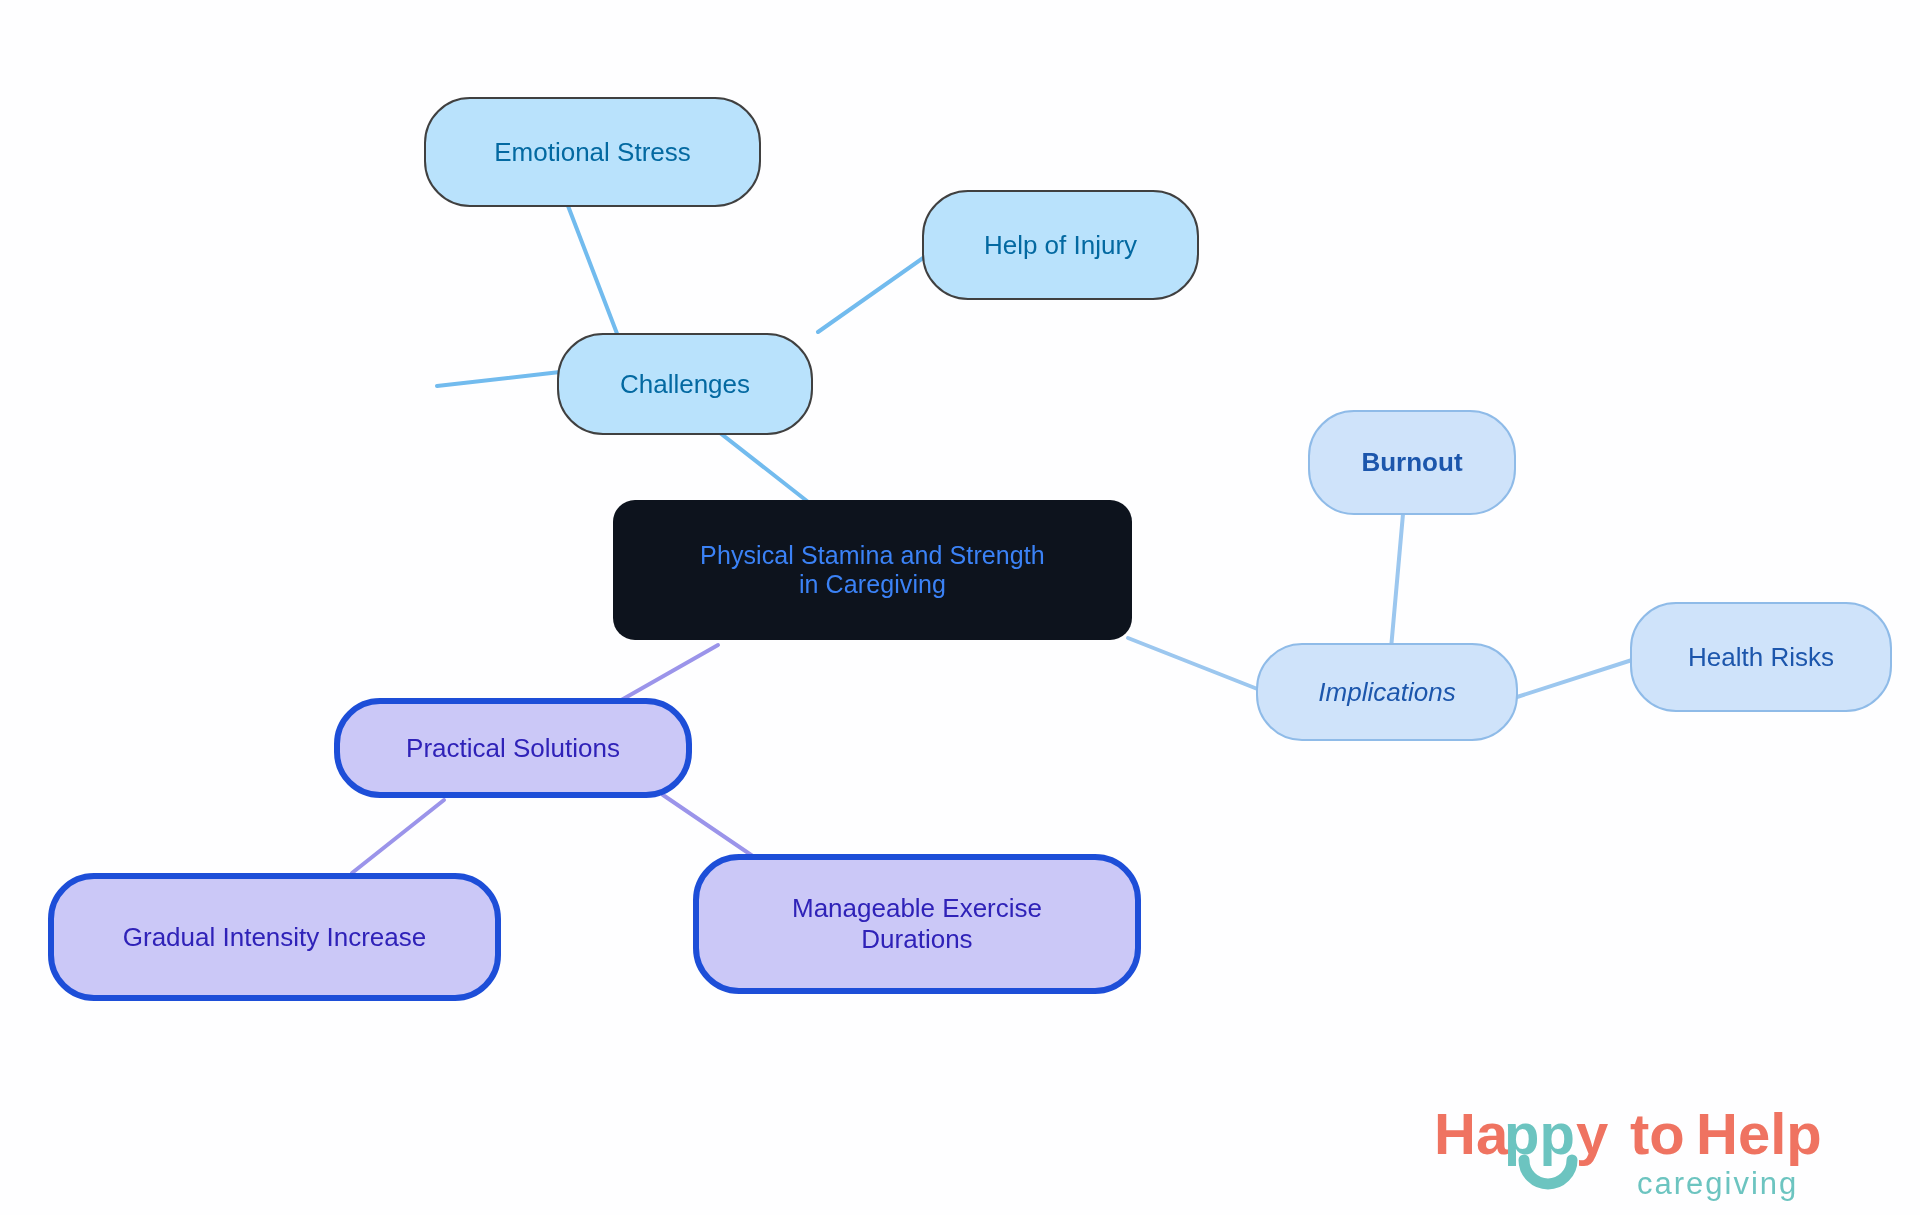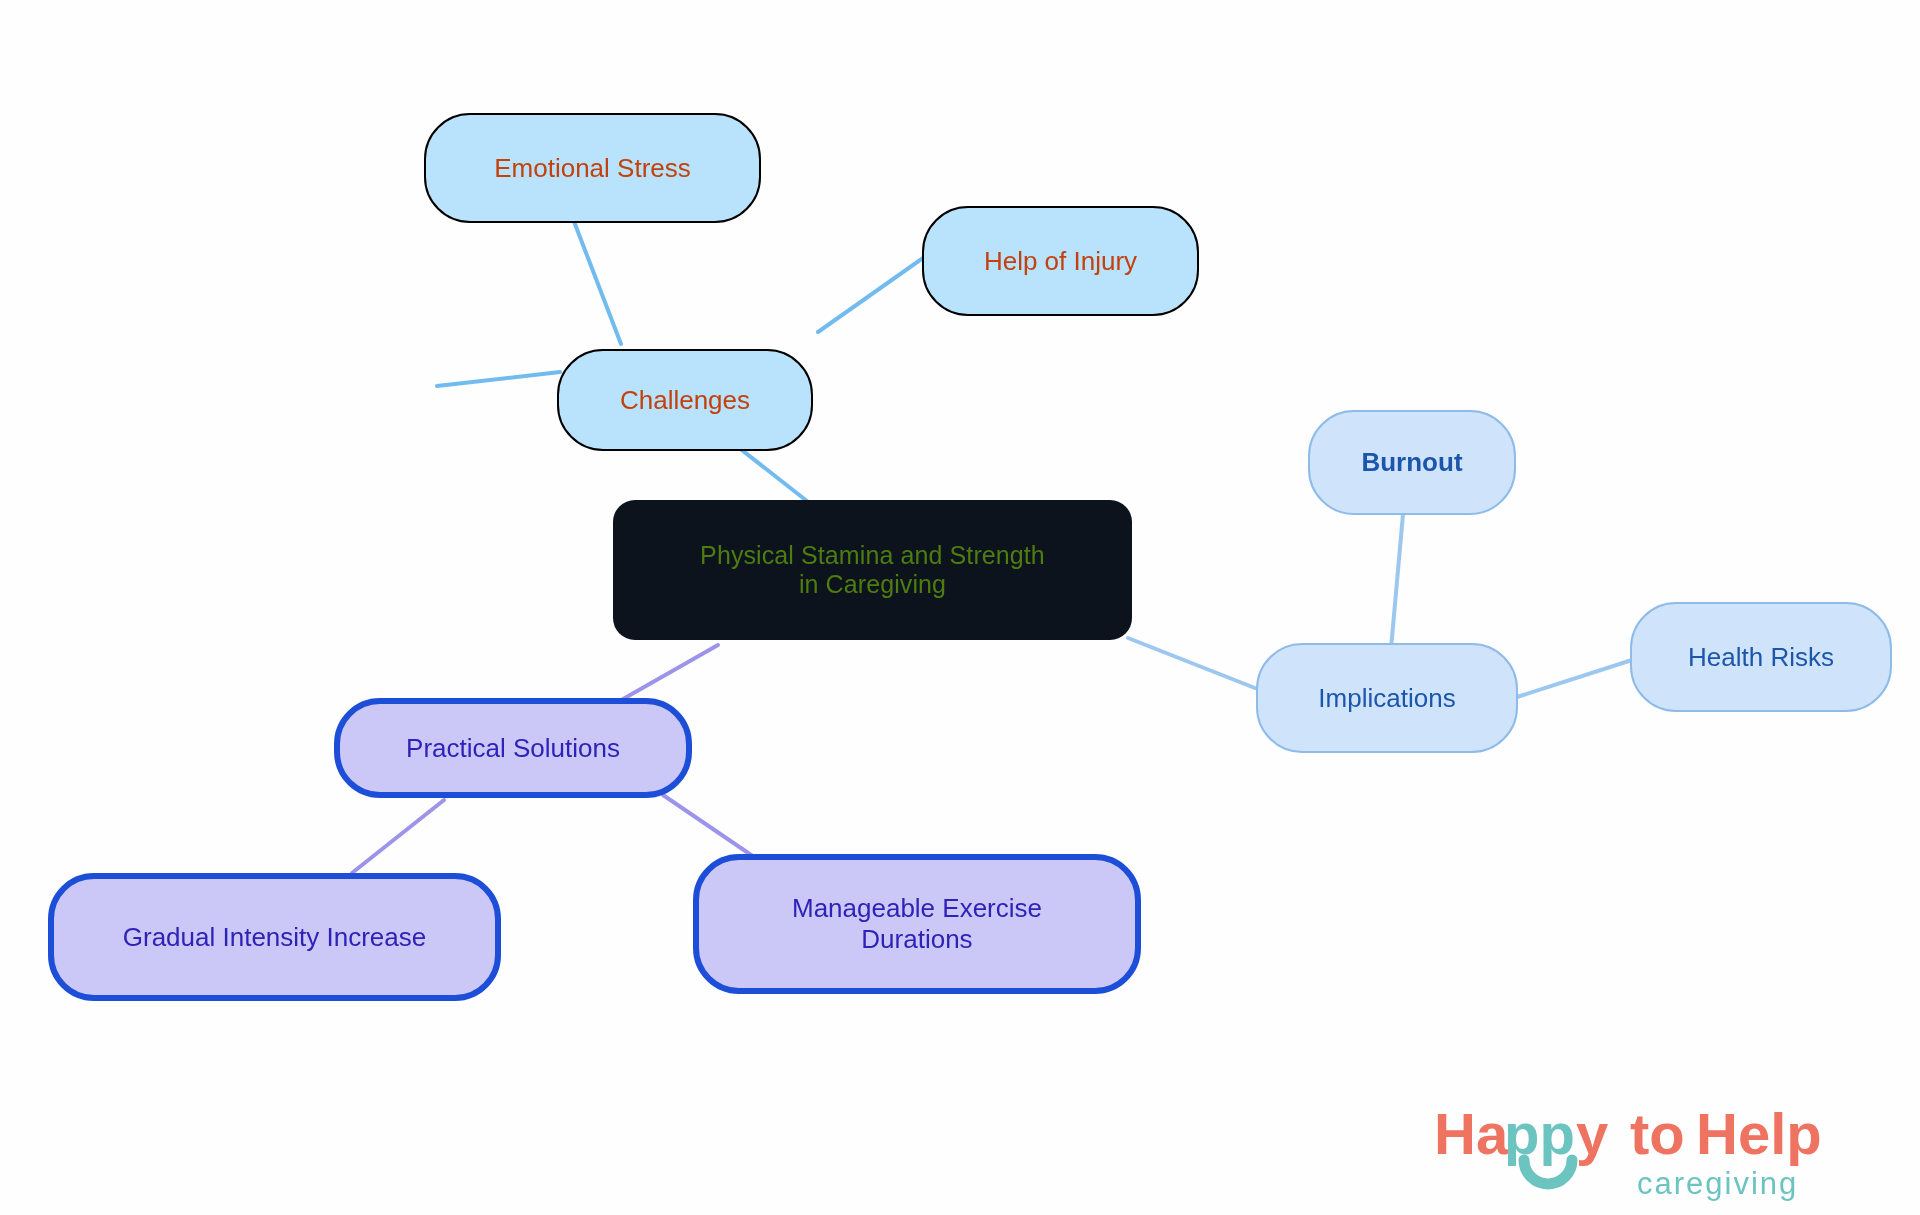--- a/index.html
+++ b/index.html
@@ -35,33 +35,32 @@
     display: flex;
     align-items: center;
     justify-content: center;
     text-align: center;
     line-height: 1.18;
     white-space: pre-line;
     user-select: none;
   }
   .node-root {
     background: #0d131d;
-    color: #4d7c0f;
+    color: #3b82f6;
     border-radius: 22px;
     font-size: 25px;
     letter-spacing: 0.1px;
     padding: 6px 18px;
   }
   .node-branch-a {
     background: #b9e2fc;
-    border: 2px solid #000000;
-    color: #c2410c;
+    border: 2px solid #404040;
+    color: #0369a1;
     border-radius: 46px;
     font-size: 26px;
-    margin-top: 16px;
   }
   .node-branch-b {
     background: #cfe3fa;
     border: 2px solid #8fbbe8;
     color: #1c56ac;
     border-radius: 46px;
     font-size: 26px;
   }
   .node-branch-c {
     background: #cbc8f7;
@@ -103,21 +102,21 @@
   <div class="node node-root" style="left:613px; top:500px; width:519px; height:140px;">Physical Stamina and Strength
 in Caregiving</div>
 
   <div class="node node-branch-a" style="left:557px; top:333px; width:256px; height:102px;">Challenges</div>
 
   <div class="node node-branch-a" style="left:424px; top:97px; width:337px; height:110px;">Emotional Stress</div>
 
   <div class="node node-branch-a" style="left:922px; top:190px; width:277px; height:110px;">Help of Injury</div>
 
 
-  <div class="node node-branch-b" style="left:1256px; top:643px; width:262px; height:110px;">Implications</div>
+  <div class="node node-branch-b" style="left:1256px; top:643px; width:262px; height:98px;font-style:italic;">Implications</div>
 
   <div class="node node-branch-b" style="left:1308px; top:410px; width:208px; height:105px;font-weight:bold;">Burnout</div>
 
   <div class="node node-branch-b" style="left:1630px; top:602px; width:262px; height:110px;">Health Risks</div>
 
   <div class="node node-branch-c" style="left:334px; top:698px; width:358px; height:100px;">Practical Solutions</div>
 
   <div class="node node-branch-c" style="left:48px; top:873px; width:453px; height:128px;">Gradual Intensity Increase</div>
 
   <div class="node node-branch-c" style="left:693px; top:854px; width:448px; height:140px;">Manageable Exercise

